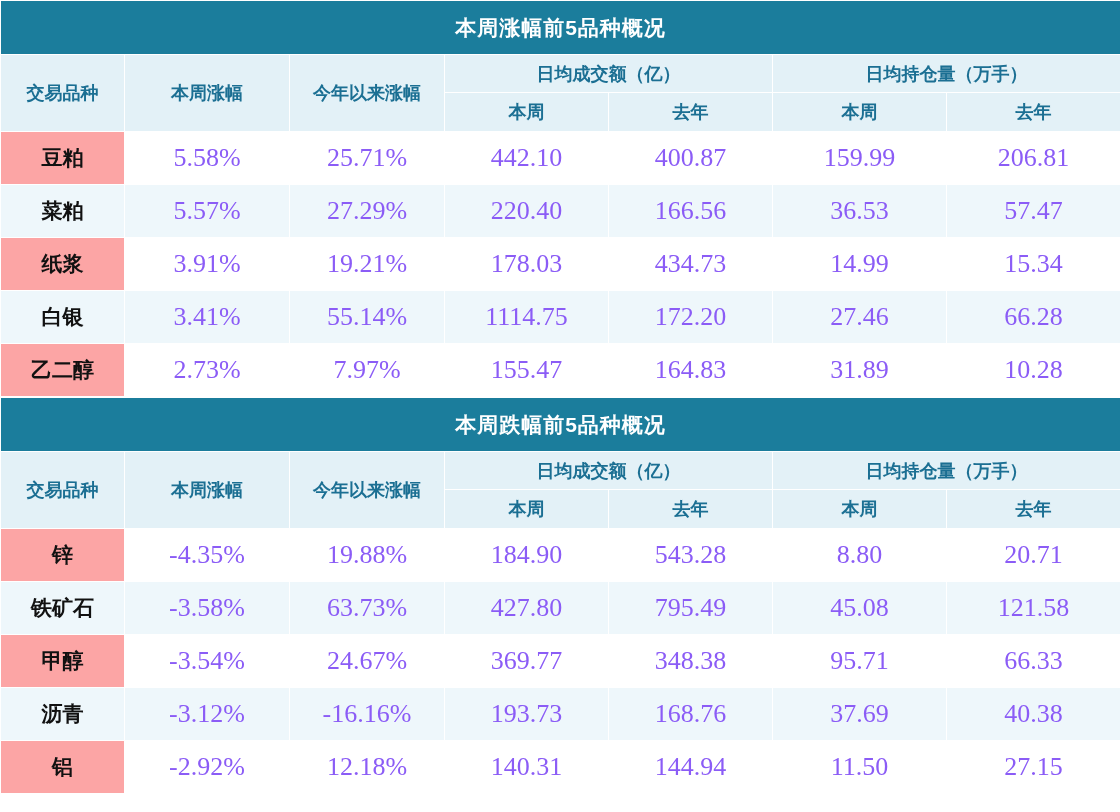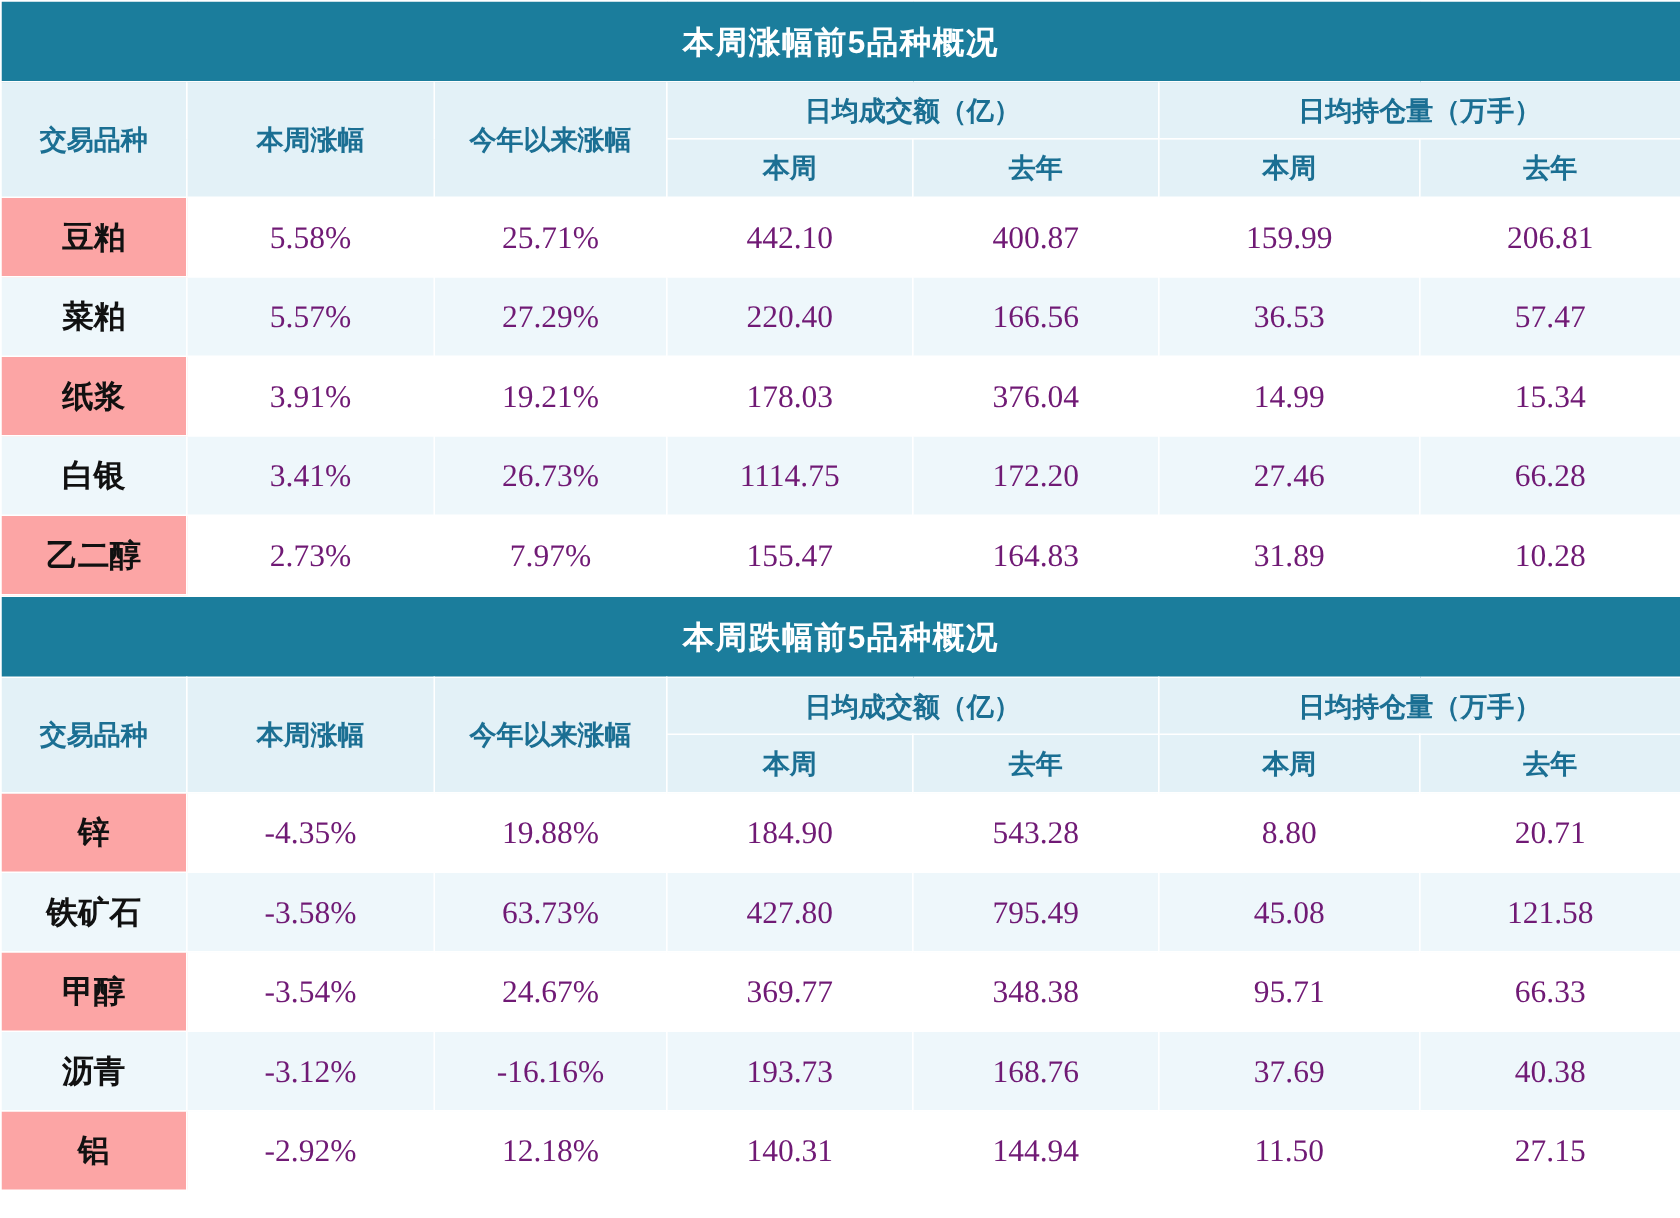--- a/index.html
+++ b/index.html
@@ -52,22 +52,22 @@
   .hdr.row2 { height: 38px; }
   .cell-name {
     background: #fca5a5;
     color: #111111;
     font-weight: bold;
     font-size: 21px;
     font-family: "Liberation Sans", sans-serif;
   }
   .cell-num {
     background: #ffffff;
-    color: #701a75;
-    font-size: 21px;
+    color: #8b5cf6;
+    font-size: 26px;
     font-family: "Liberation Serif", serif;
   }
   tr.alt .cell-name, tr.alt .cell-num {
     background: #eef7fb;
   }
   tr.datarow td { height: 52px; }
   .colsep { border-left: 1px solid #bcdced; }
   
   col.c1 { width: 124px; }
   col.c2 { width: 165px; }
@@ -126,28 +126,28 @@
         <td class="cell-num colsep">220.40</td>
         <td class="cell-num colsep">166.56</td>
         <td class="cell-num colsep">36.53</td>
         <td class="cell-num colsep">57.47</td>
       </tr>
       <tr class="datarow">
         <td class="cell-name">纸浆</td>
         <td class="cell-num colsep">3.91%</td>
         <td class="cell-num colsep">19.21%</td>
         <td class="cell-num colsep">178.03</td>
-        <td class="cell-num colsep">376.04</td>
+        <td class="cell-num colsep">434.73</td>
         <td class="cell-num colsep">14.99</td>
         <td class="cell-num colsep">15.34</td>
       </tr>
       <tr class="datarow alt">
         <td class="cell-name">白银</td>
         <td class="cell-num colsep">3.41%</td>
-        <td class="cell-num colsep">26.73%</td>
+        <td class="cell-num colsep">55.14%</td>
         <td class="cell-num colsep">1114.75</td>
         <td class="cell-num colsep">172.20</td>
         <td class="cell-num colsep">27.46</td>
         <td class="cell-num colsep">66.28</td>
       </tr>
       <tr class="datarow">
         <td class="cell-name">乙二醇</td>
         <td class="cell-num colsep">2.73%</td>
         <td class="cell-num colsep">7.97%</td>
         <td class="cell-num colsep">155.47</td>

